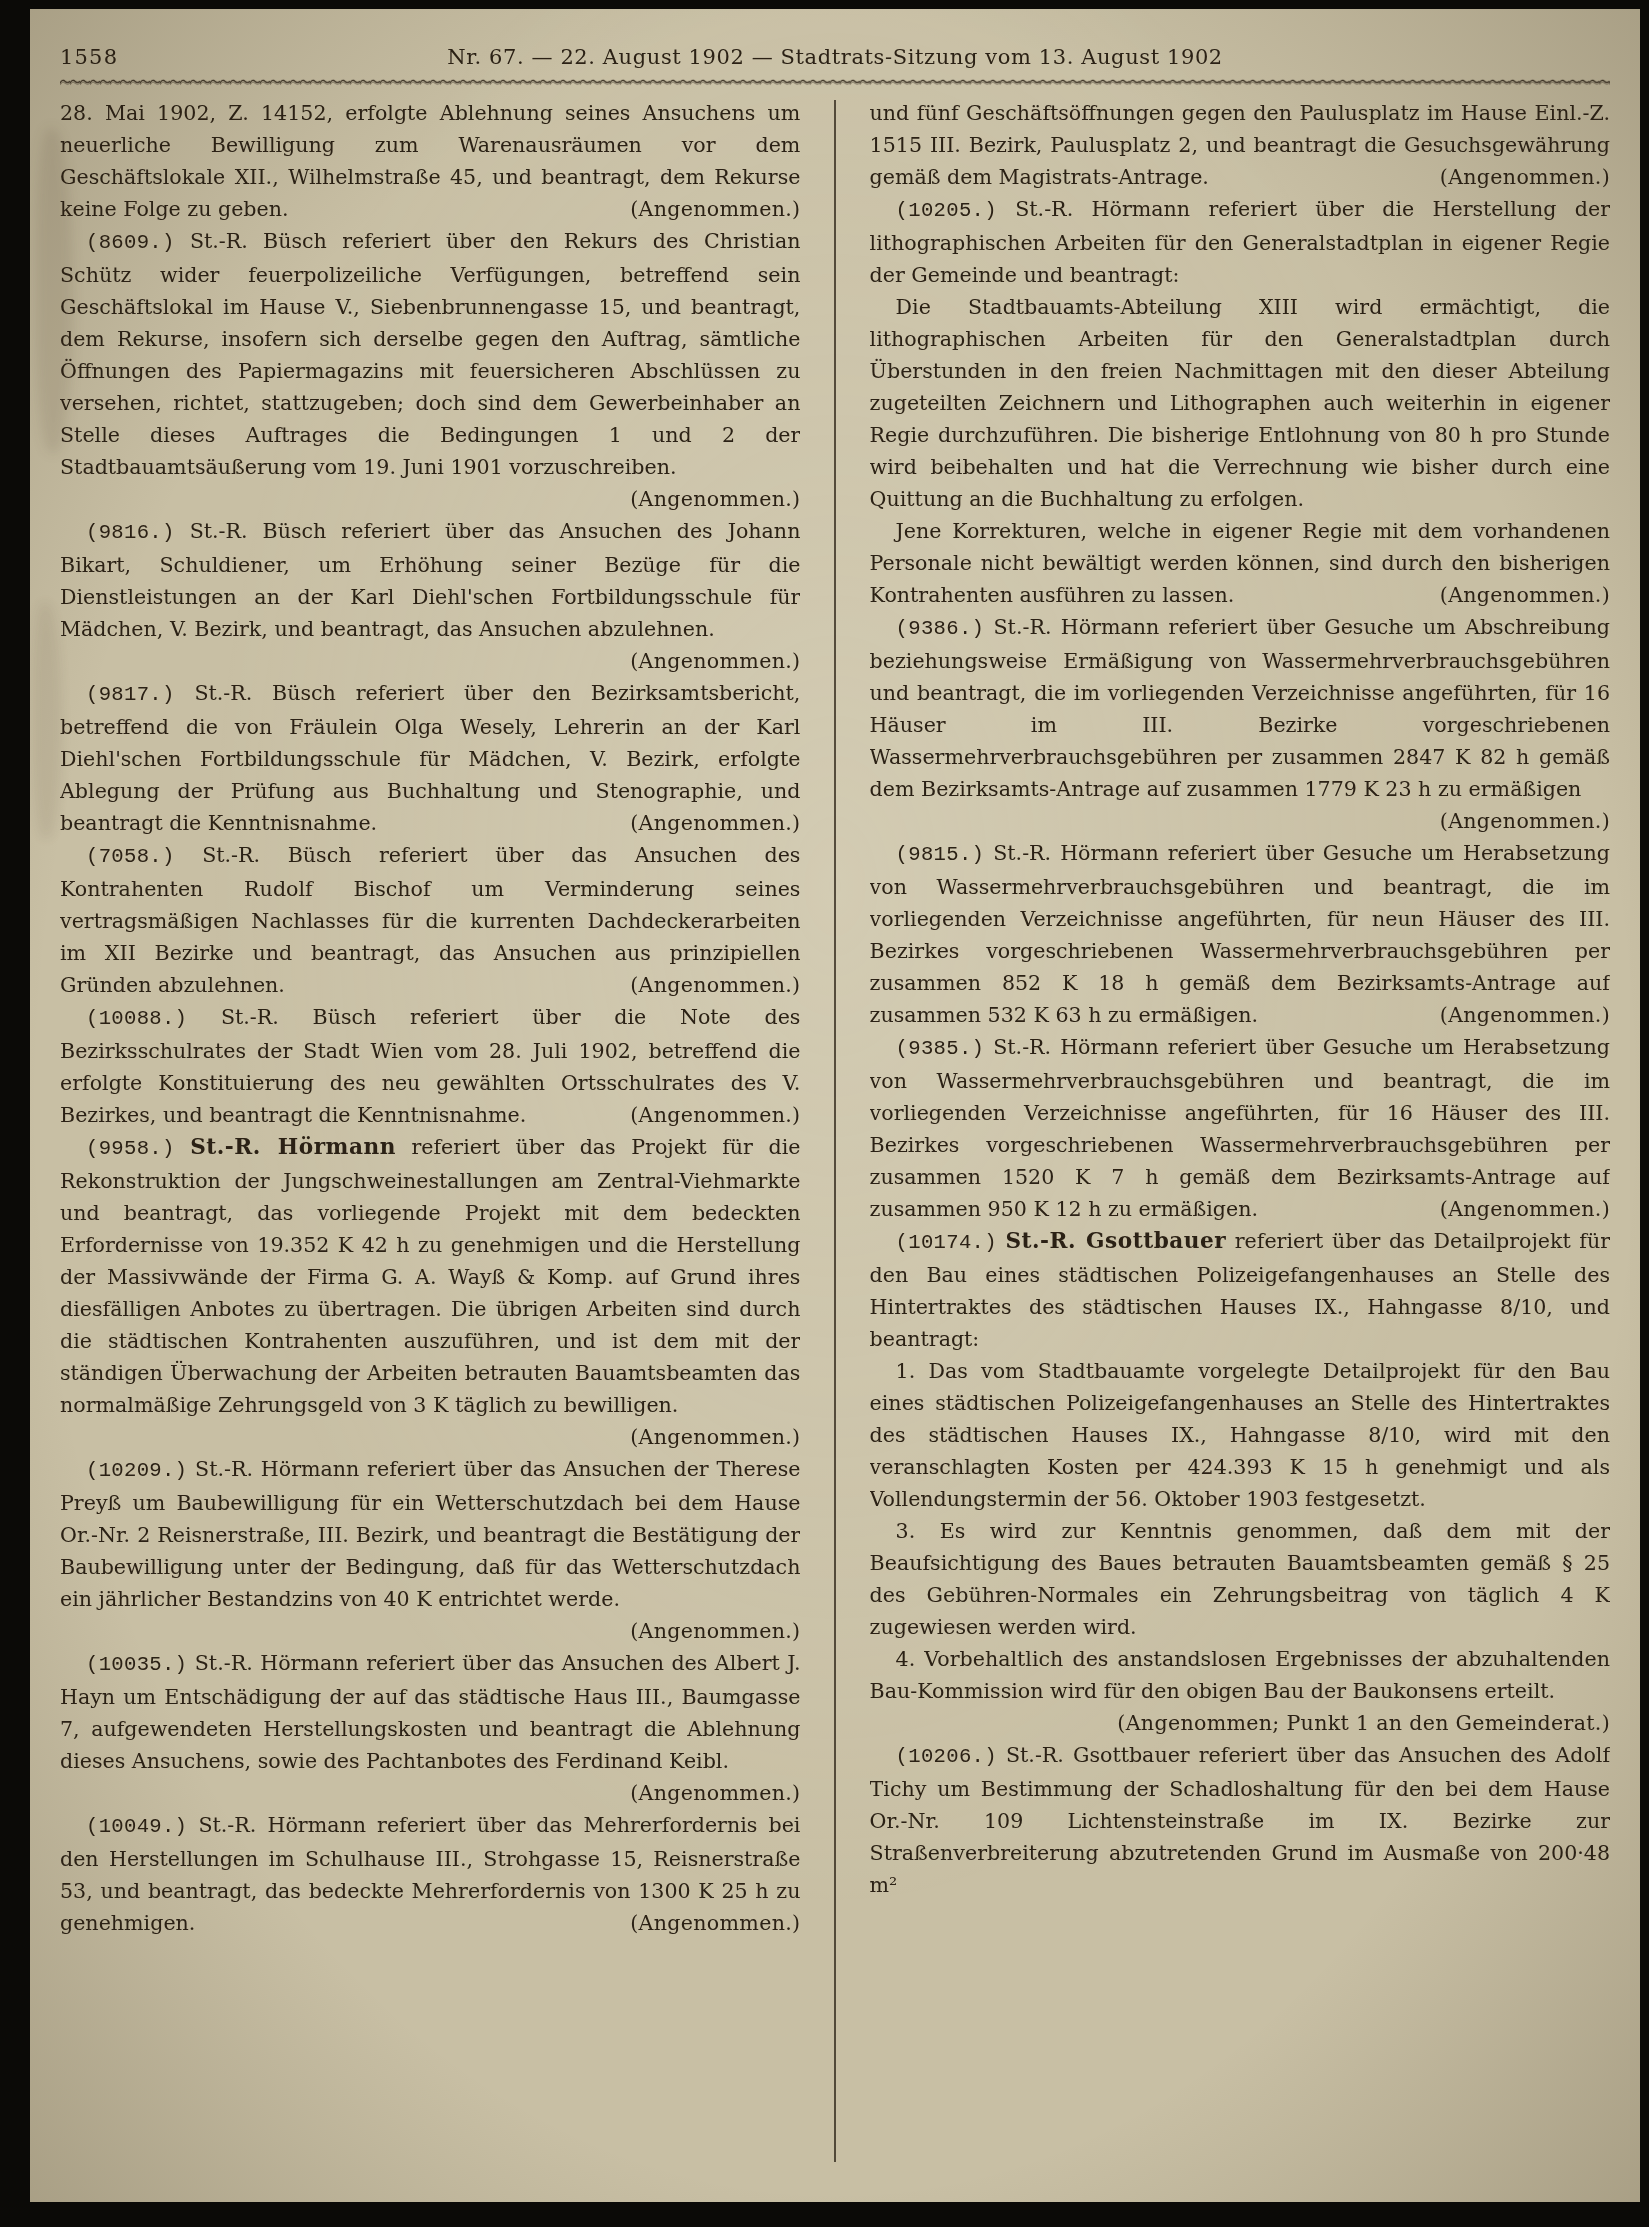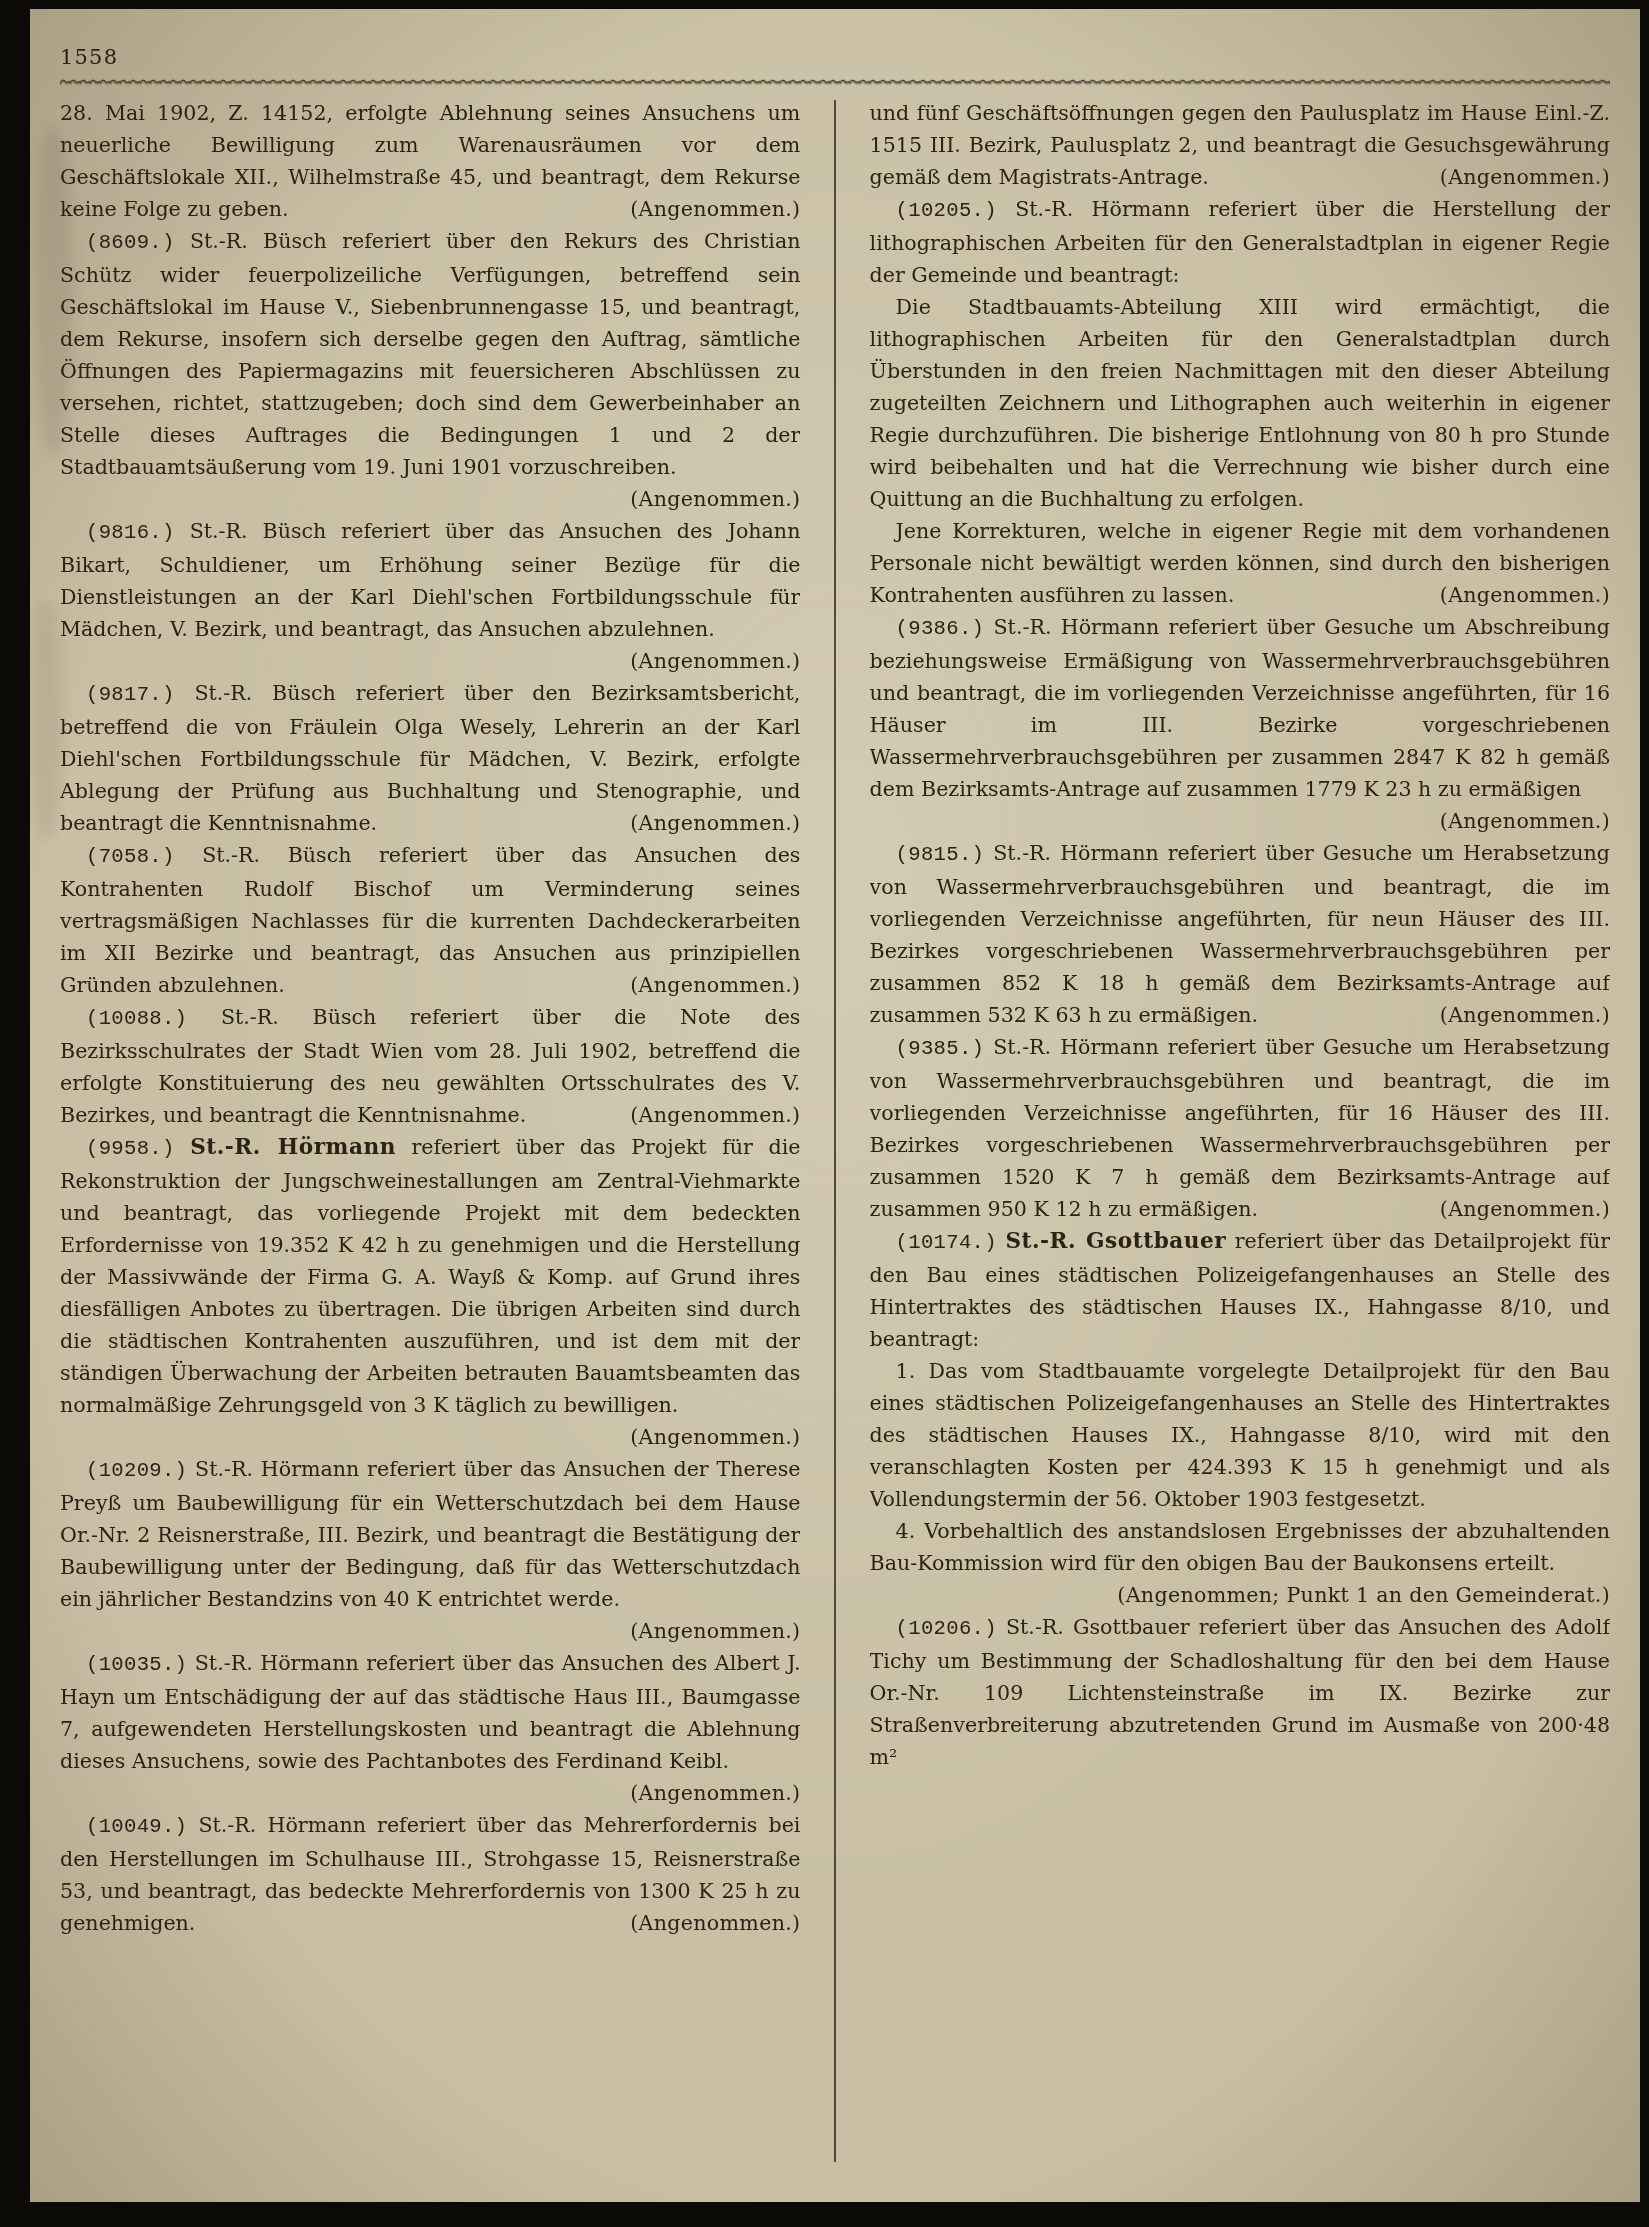--- a/index.html
+++ b/index.html
@@ -109,20 +109,21 @@
 <body>
 
 <div class="scan">
   <div class="page" style="color: rgb(43, 33, 21);">
 
     <div class="stain stain-a"></div>
     <div class="stain stain-b"></div>
 
     <header class="page-header">
       <span class="page-number">1558</span>
+      <span class="header-center">Nr. 67. — 22. August 1902 — Stadtrats-Sitzung vom 13. August 1902</span>
     </header>
 
     <div class="header-rule">
       <svg width="100%" height="7.5" viewBox="0 0 2481 12">
         <defs>
           <pattern id="wave" width="16" height="12" patternUnits="userSpaceOnUse">
             <path d="M0 8 Q 4 1, 8 5 T 16 5" fill="none" stroke="#2b2115" stroke-width="1.8"></path>
             <path d="M0 11 Q 4 4, 8 8 T 16 8" fill="none" stroke="#2b2115" stroke-width="1.2" opacity="0.75"></path>
           </pattern>
         </defs>
@@ -147,20 +148,21 @@
       <section class="col">
           <p class="para noindent"><span>und fünf Geschäftsöffnungen gegen den Paulusplatz im Hause Einl.-Z. 1515 III. Bezirk, Paulusplatz 2, und beantragt die Gesuchsgewährung gemäß dem Magistrats-Antrage.</span> <span class="result">(Angenommen.)</span></p>
           <p class="para"><span class="num">(10205.)</span> <span class="speaker">St.-R. Hörmann</span> <span>referiert über die Herstellung der lithographischen Arbeiten für den Generalstadtplan in eigener Regie der Gemeinde und beantragt:</span></p>
           <p class="para"><span>Die Stadtbauamts-Abteilung XIII wird ermächtigt, die lithographischen Arbeiten für den Generalstadtplan durch Überstunden in den freien Nachmittagen mit den dieser Abteilung zugeteilten Zeichnern und Lithographen auch weiterhin in eigener Regie durchzuführen. Die bisherige Entlohnung von 80 h pro Stunde wird beibehalten und hat die Verrechnung wie bisher durch eine Quittung an die Buchhaltung zu erfolgen.</span></p>
           <p class="para"><span>Jene Korrekturen, welche in eigener Regie mit dem vorhandenen Personale nicht bewältigt werden können, sind durch den bisherigen Kontrahenten ausführen zu lassen.</span> <span class="result">(Angenommen.)</span></p>
           <p class="para"><span class="num">(9386.)</span> <span class="speaker">St.-R. Hörmann</span> <span>referiert über Gesuche um Abschreibung beziehungsweise Ermäßigung von Wassermehrverbrauchsgebühren und beantragt, die im vorliegenden Verzeichnisse angeführten, für 16 Häuser im III. Bezirke vorgeschriebenen Wassermehrverbrauchsgebühren per zusammen 2847 K 82 h gemäß dem Bezirksamts-Antrage auf zusammen 1779 K 23 h zu ermäßigen</span> <span class="result">(Angenommen.)</span></p>
           <p class="para"><span class="num">(9815.)</span> <span class="speaker">St.-R. Hörmann</span> <span>referiert über Gesuche um Herabsetzung von Wassermehrverbrauchsgebühren und beantragt, die im vorliegenden Verzeichnisse angeführten, für neun Häuser des III. Bezirkes vorgeschriebenen Wassermehrverbrauchsgebühren per zusammen 852 K 18 h gemäß dem Bezirksamts-Antrage auf zusammen 532 K 63 h zu ermäßigen.</span> <span class="result">(Angenommen.)</span></p>
           <p class="para"><span class="num">(9385.)</span> <span class="speaker">St.-R. Hörmann</span> <span>referiert über Gesuche um Herabsetzung von Wassermehrverbrauchsgebühren und beantragt, die im vorliegenden Verzeichnisse angeführten, für 16 Häuser des III. Bezirkes vorgeschriebenen Wassermehrverbrauchsgebühren per zusammen 1520 K 7 h gemäß dem Bezirksamts-Antrage auf zusammen 950 K 12 h zu ermäßigen.</span> <span class="result">(Angenommen.)</span></p>
           <p class="para"><span class="num">(10174.)</span> <span class="speaker bold">St.-R. Gsottbauer</span> <span>referiert über das Detailprojekt für den Bau eines städtischen Polizeigefangenhauses an Stelle des Hintertraktes des städtischen Hauses IX., Hahngasse 8/10, und beantragt:</span></p>
           <p class="para"><span>1. Das vom Stadtbauamte vorgelegte Detailprojekt für den Bau eines städtischen Polizeigefangenhauses an Stelle des Hintertraktes des städtischen Hauses IX., Hahngasse 8/10, wird mit den veranschlagten Kosten per 424.393 K 15 h genehmigt und als Vollendungstermin der 56. Oktober 1903 festgesetzt.</span></p>
+          <p class="para"><span>3. Es wird zur Kenntnis genommen, daß dem mit der Beaufsichtigung des Baues betrauten Bauamtsbeamten gemäß § 25 des Gebühren-Normales ein Zehrungsbeitrag von täglich 4 K zugewiesen werden wird.</span></p>
           <p class="para"><span>4. Vorbehaltlich des anstandslosen Ergebnisses der abzuhaltenden Bau-Kommission wird für den obigen Bau der Baukonsens erteilt.</span> <span class="result">(Angenommen; Punkt 1 an den Gemeinderat.)</span></p>
           <p class="para"><span class="num">(10206.)</span> <span class="speaker">St.-R. Gsottbauer</span> <span>referiert über das Ansuchen des Adolf Tichy um Bestimmung der Schadloshaltung für den bei dem Hause Or.-Nr. 109 Lichtensteinstraße im IX. Bezirke zur Straßenverbreiterung abzutretenden Grund im Ausmaße von 200·48 m²</span></p>
         </section>
     </main>
 
   </div>
 </div>
 
 
 </body></html>

